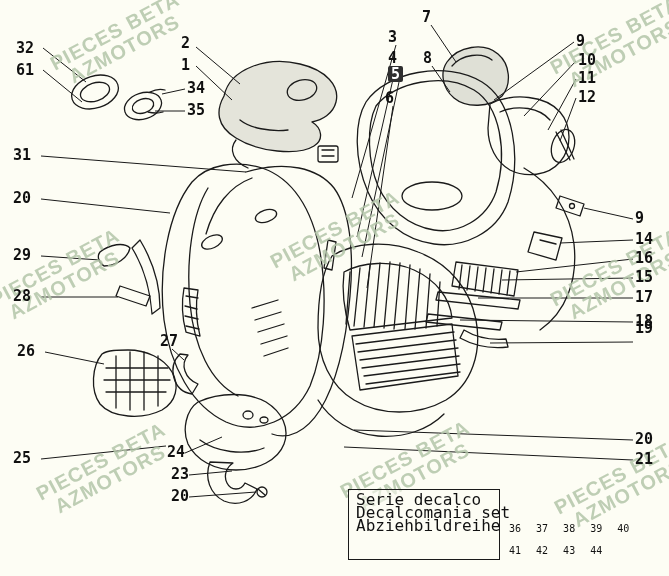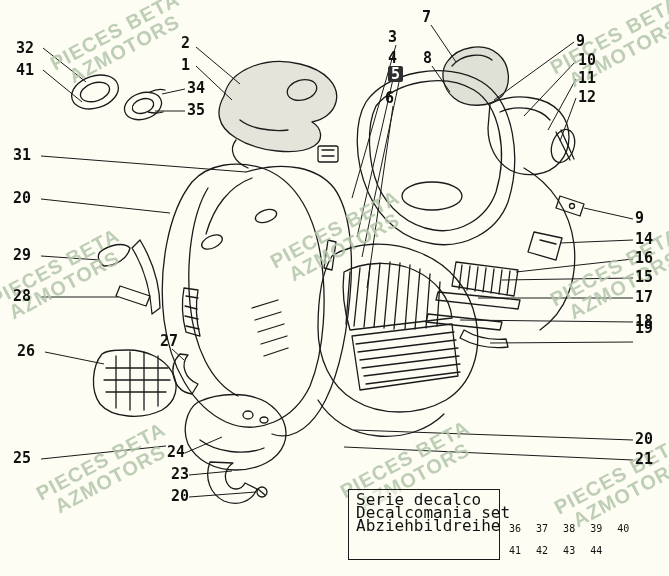--- a/index.html
+++ b/index.html
@@ -200,21 +200,21 @@
         <div>AZMOTORS</div>
       </div>
       <div class="wm" style="left: 552px; top: 464px; color: rgb(180, 198, 170);">
         <div>PIECES BETA</div>
         <div>AZMOTORS</div>
       </div>
     </div>
 
   <div id="callouts">
       <div class="callout" style="left: 16px; top: 40px;">32</div>
-      <div class="callout" style="left: 16px; top: 62px;">41</div>
+      <div class="callout" style="left: 16px; top: 62px;">61</div>
       <div class="callout" style="left: 181px; top: 35px;">2</div>
       <div class="callout" style="left: 181px; top: 57px;">1</div>
       <div class="callout" style="left: 187px; top: 80px;">34</div>
       <div class="callout" style="left: 187px; top: 102px;">35</div>
       <div class="callout" style="left: 13px; top: 147px;">31</div>
       <div class="callout" style="left: 13px; top: 190px;">20</div>
       <div class="callout" style="left: 13px; top: 247px;">29</div>
       <div class="callout" style="left: 13px; top: 288px;">28</div>
       <div class="callout" style="left: 17px; top: 343px;">26</div>
       <div class="callout" style="left: 13px; top: 450px;">25</div>

